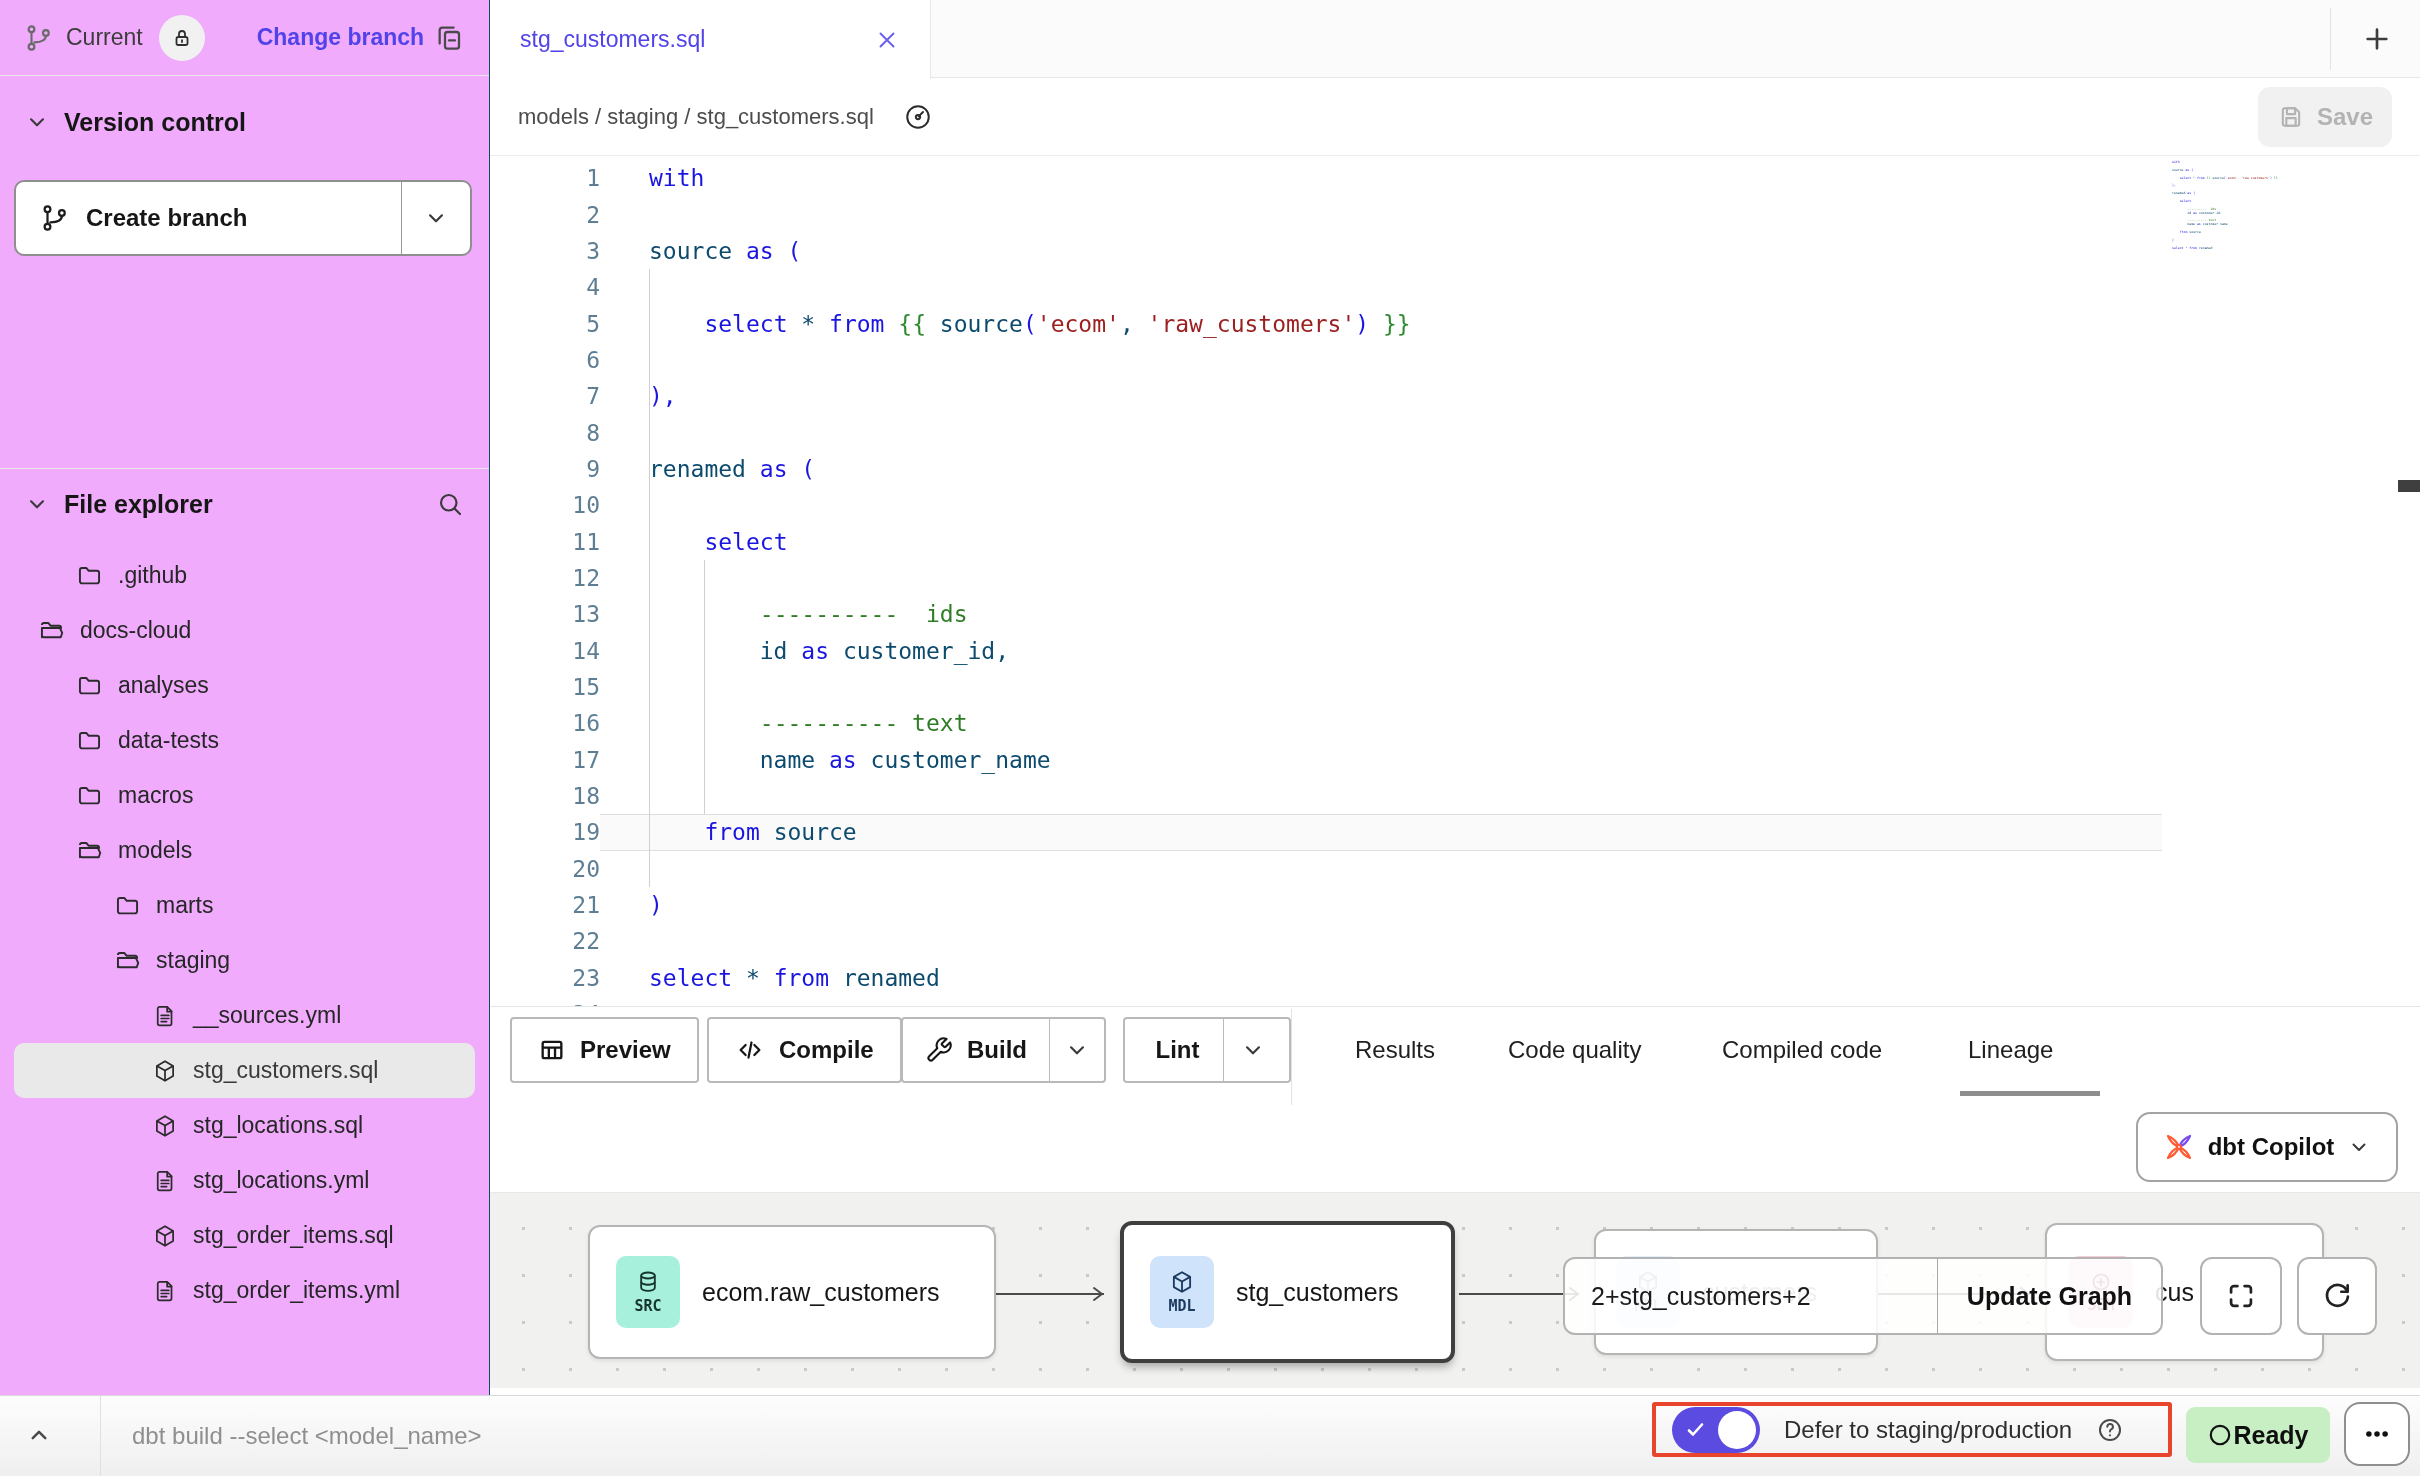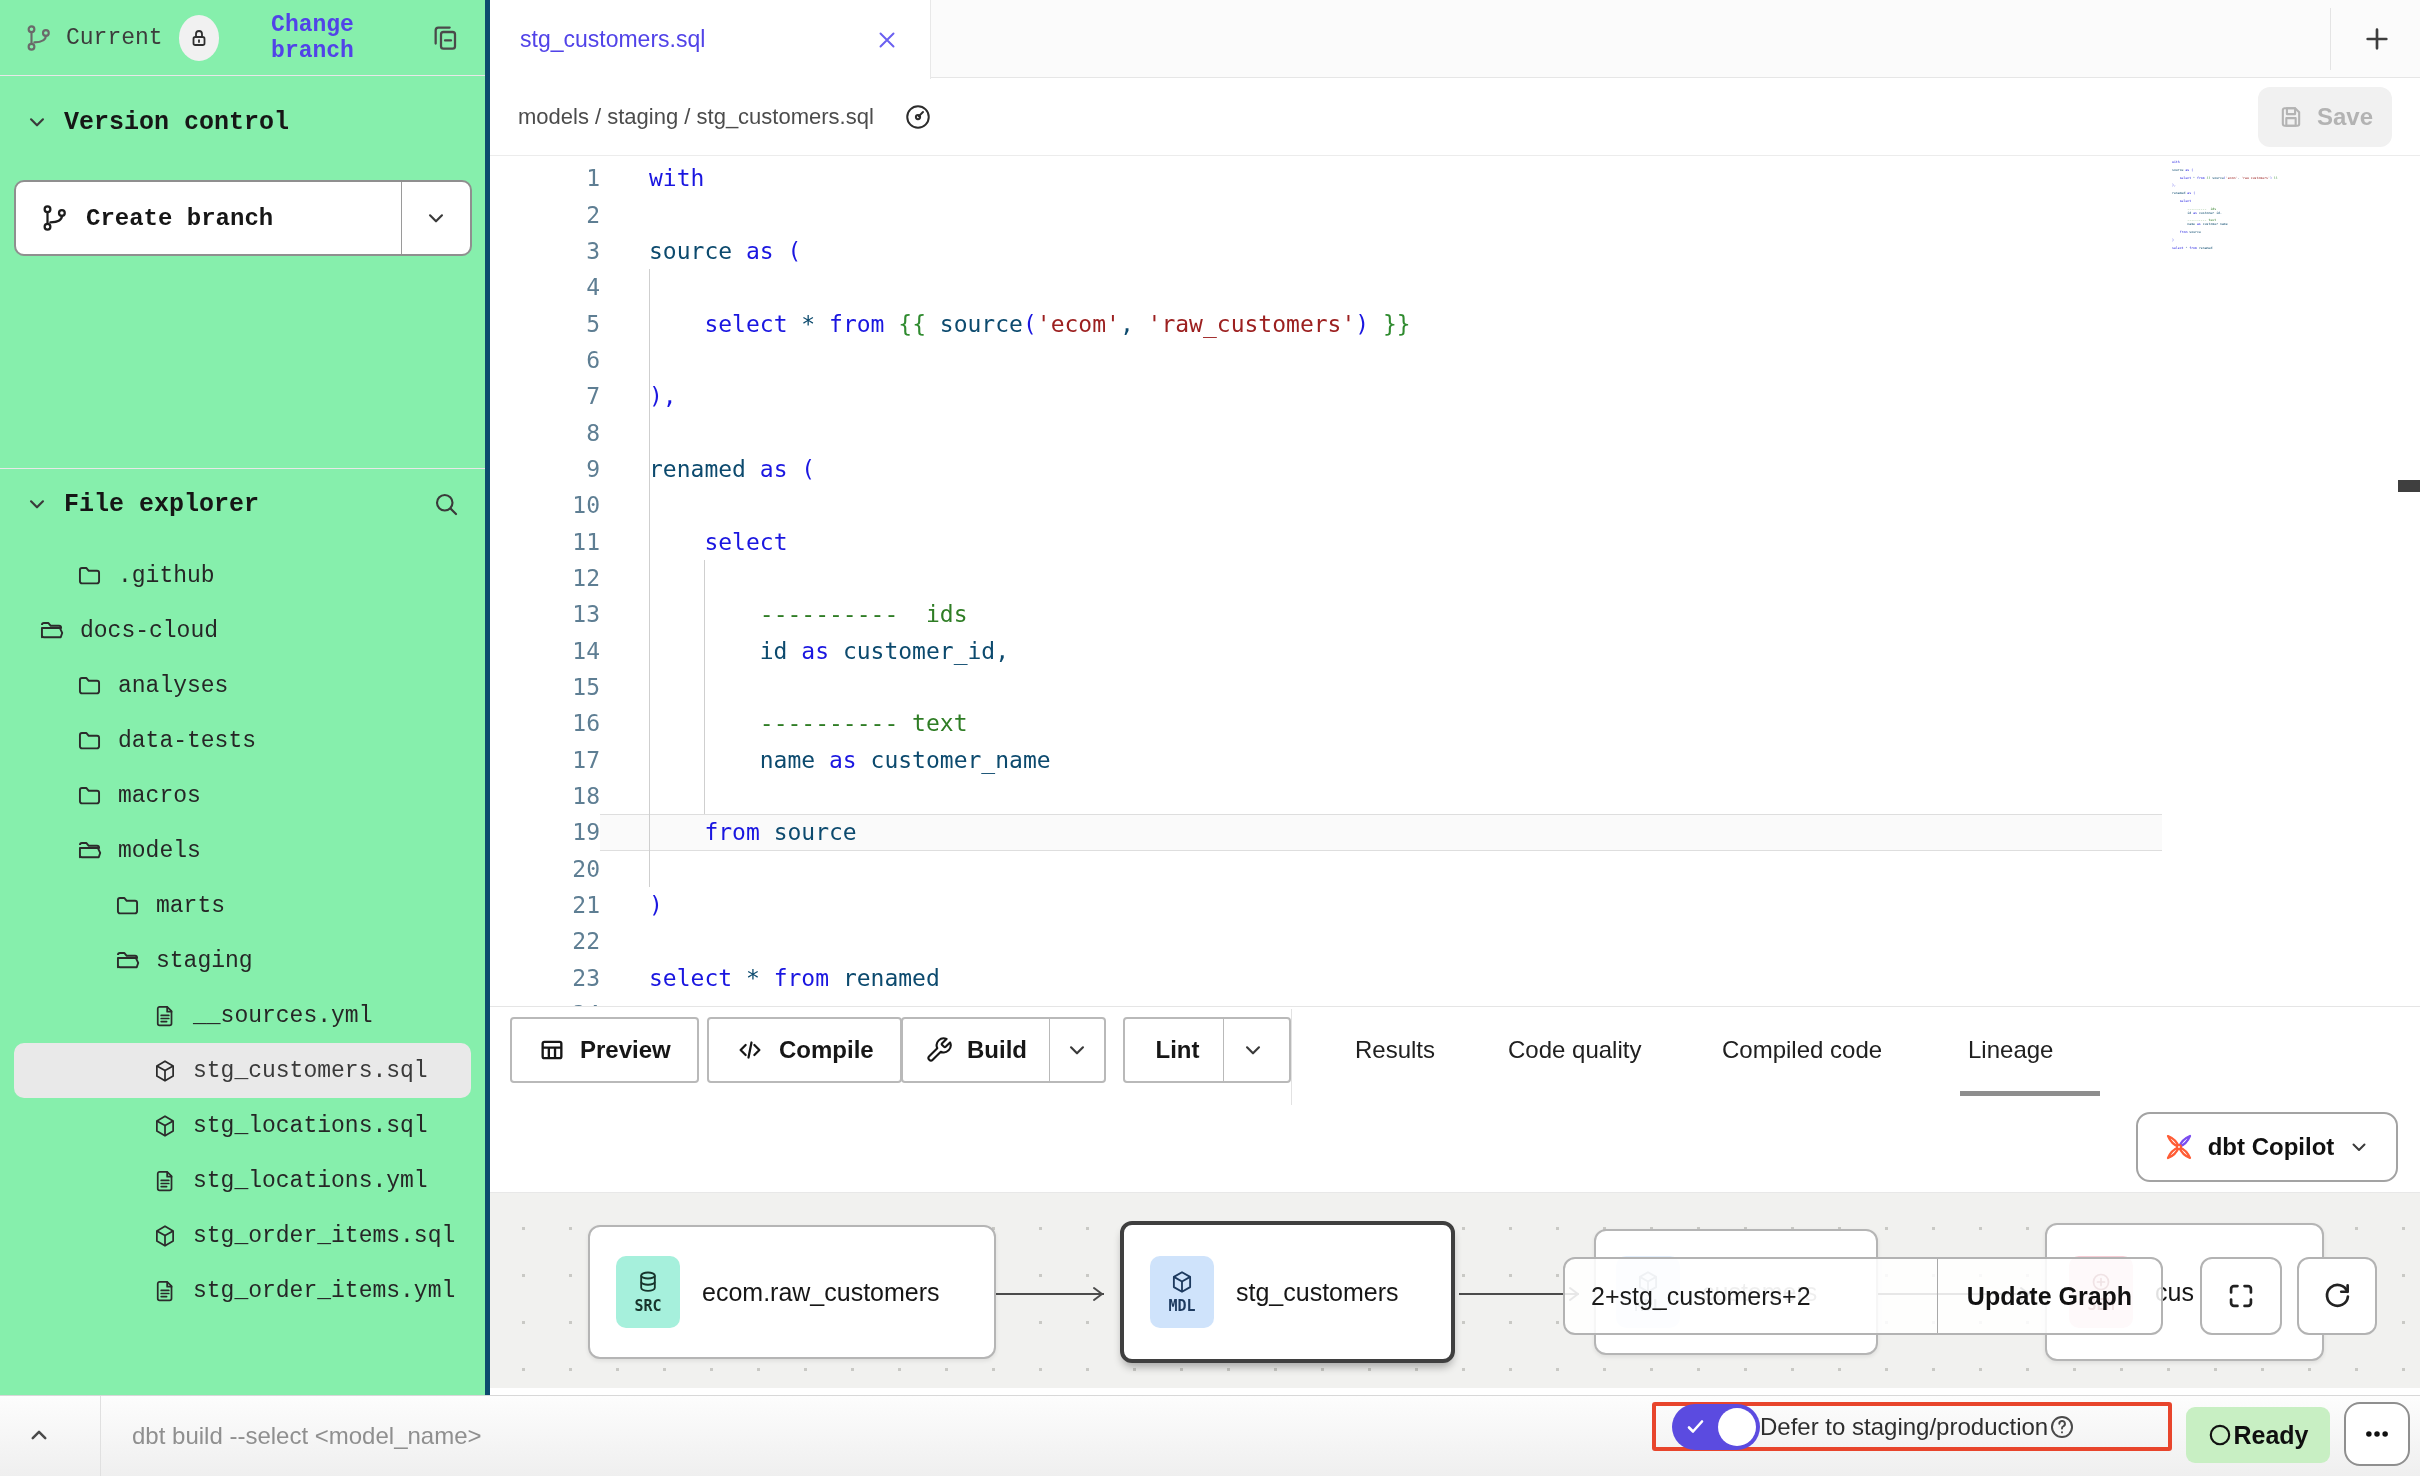--- a/index.html
+++ b/index.html
@@ -4,21 +4,21 @@
 <style>
   * { margin:0; padding:0; box-sizing:border-box; }
   html,body { background:#ffffff; }
   body { font-family:"Liberation Sans", sans-serif; color:#1d1d1d; }
   .app { position:relative; width:2420px; height:1476px; background:#fff; overflow:hidden; }
 
   svg { display:block; }
   .ic { flex:none; }
 
   
-  .sidebar { position:absolute; left:0; top:0; width:490px; height:1395px; background:#86efac; border-right:5px solid #0c4a6e;font-family:Liberation Mono, monospace; }
+  .sidebar { position:absolute; left:0; top:0; width:490px; height:1395px; background:#f0abfc; border-right:1px solid #0c4a6e; }
   .vc-header { position:absolute; left:0; top:0; width:100%; height:76px; display:flex; align-items:center; padding:0 24px; border-bottom:1px solid #e8e8e8; }
   .vc-header .cur-label { font-size:23px; color:#3c3c3c; margin-left:12px; }
   .lock-badge { width:46px; height:46px; border-radius:50%; background:#f1f1f1; display:flex; align-items:center; justify-content:center; margin-left:16px; }
   .change-branch { font-size:23px; font-weight:600; color:#5143e8; margin-left:52px; cursor:pointer; }
   .copy-btn { margin-left:auto; }
 
   .section-head { position:absolute; left:0; width:100%; display:flex; align-items:center; padding:0 24px; }
   .section-head .title { font-size:25px; font-weight:700; color:#161616; margin-left:14px; }
   .vc-section { top:96px; height:52px; }
   .fe-divider { position:absolute; left:0; top:468px; width:100%; height:1px; background:#e8e8e8; }
@@ -117,21 +117,21 @@
   .sel-update { width:223px; display:flex; align-items:center; justify-content:center; font-size:25px; font-weight:600; color:#111; cursor:pointer; }
   .ln-tool { position:absolute; top:64px; height:78px; background:#fff; border:2px solid #b3b3b3; border-radius:12px; display:flex; align-items:center; justify-content:center; z-index:6; cursor:pointer; }
   .tool-fullscreen { left:1710px; width:82px; }
   .tool-refresh { left:1807px; width:80px; }
 
   
   .statusbar { position:absolute; left:0; top:1395px; width:2420px; height:81px; background:linear-gradient(#fdfdfd,#efefef); border-top:1px solid #d8d8d8; }
   .sb-collapse { position:absolute; left:24px; top:24px; cursor:pointer; }
   .sb-divider { position:absolute; left:100px; top:0; width:1px; height:81px; background:#e0e0e0; }
   .sb-cmd { position:absolute; left:132px; top:26px; font-size:24px; color:#8f8f8f; }
-  .defer-box { position:absolute; left:1652px; top:6px; width:520px; height:49px; border:4px solid #e8452c; border-radius:3px; display:flex; align-items:center; padding:0 16px; gap:0; }
+  .defer-box { position:absolute; left:1652px; top:6px; width:520px; height:55px; border:4px solid #e8452c; border-radius:3px; display:flex; align-items:center; padding:0 16px; gap:24px; }
   .toggle { width:88px; height:46px; border-radius:23px; background:#5b4be0; position:relative; flex:none; cursor:pointer; }
   .toggle .knob { position:absolute; right:4px; top:4px; width:38px; height:38px; border-radius:50%; background:#fff; }
   .toggle .chk { position:absolute; left:12px; top:11px; }
   .defer-label { font-size:24px; font-weight:500; color:#2e2e2e; white-space:nowrap; }
   .ready-badge { position:absolute; left:2186px; top:11px; width:144px; height:56px; background:#c8efc3; border-radius:9px; display:flex; align-items:center; justify-content:center; gap:0; }
   .ready-badge .lbl { font-size:25px; font-weight:700; color:#0f0f0f; }
   .dots-btn { position:absolute; left:2344px; top:6px; width:66px; height:64px; background:#fff; border:2px solid #8f8f8f; border-radius:16px; display:flex; align-items:center; justify-content:center; cursor:pointer; }
 </style>
 </head>
 <body>

